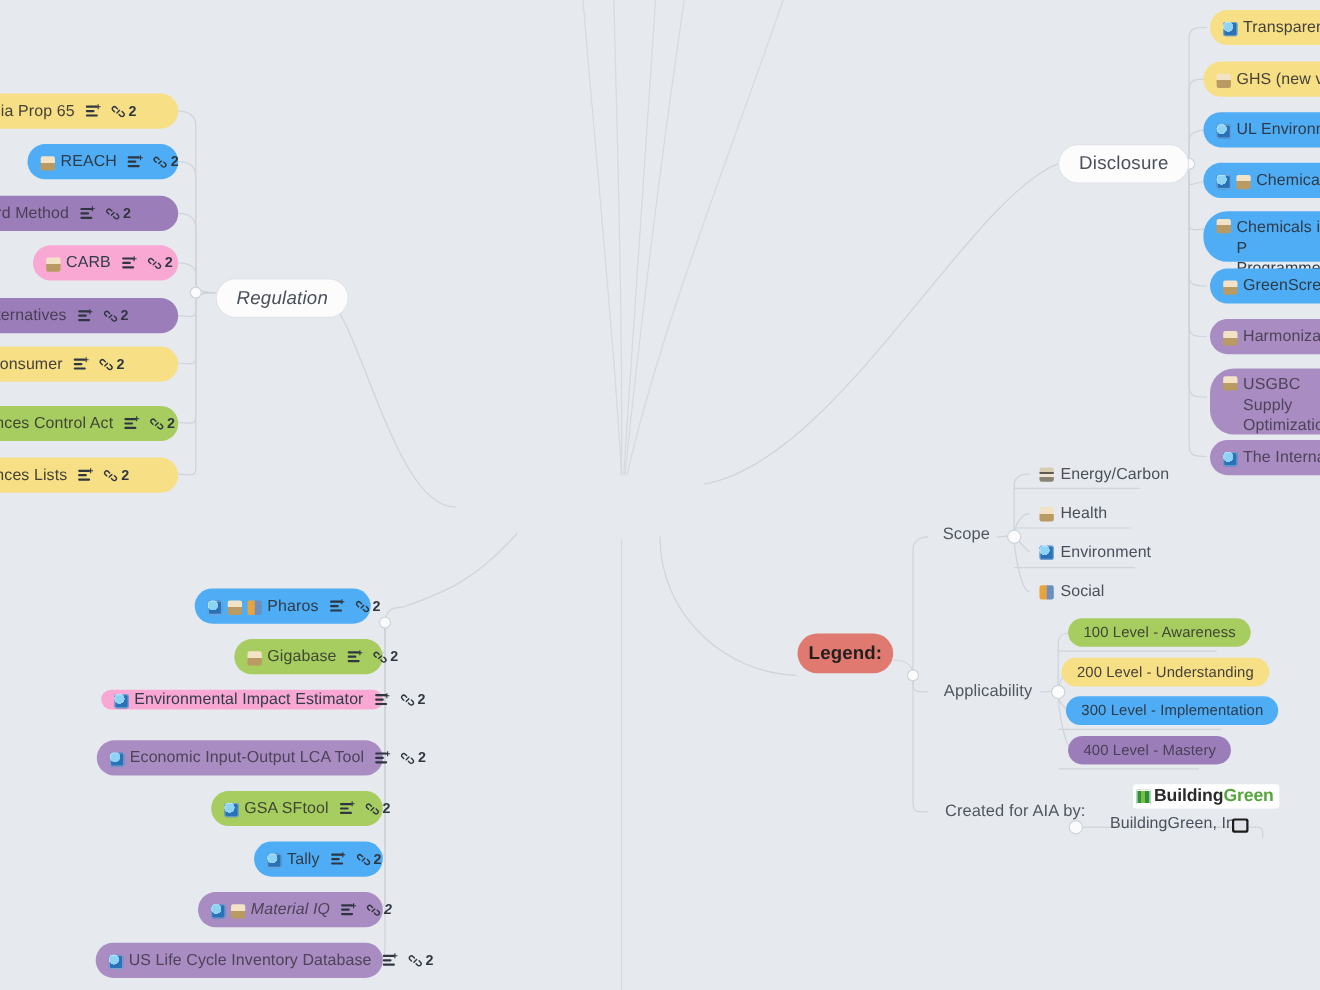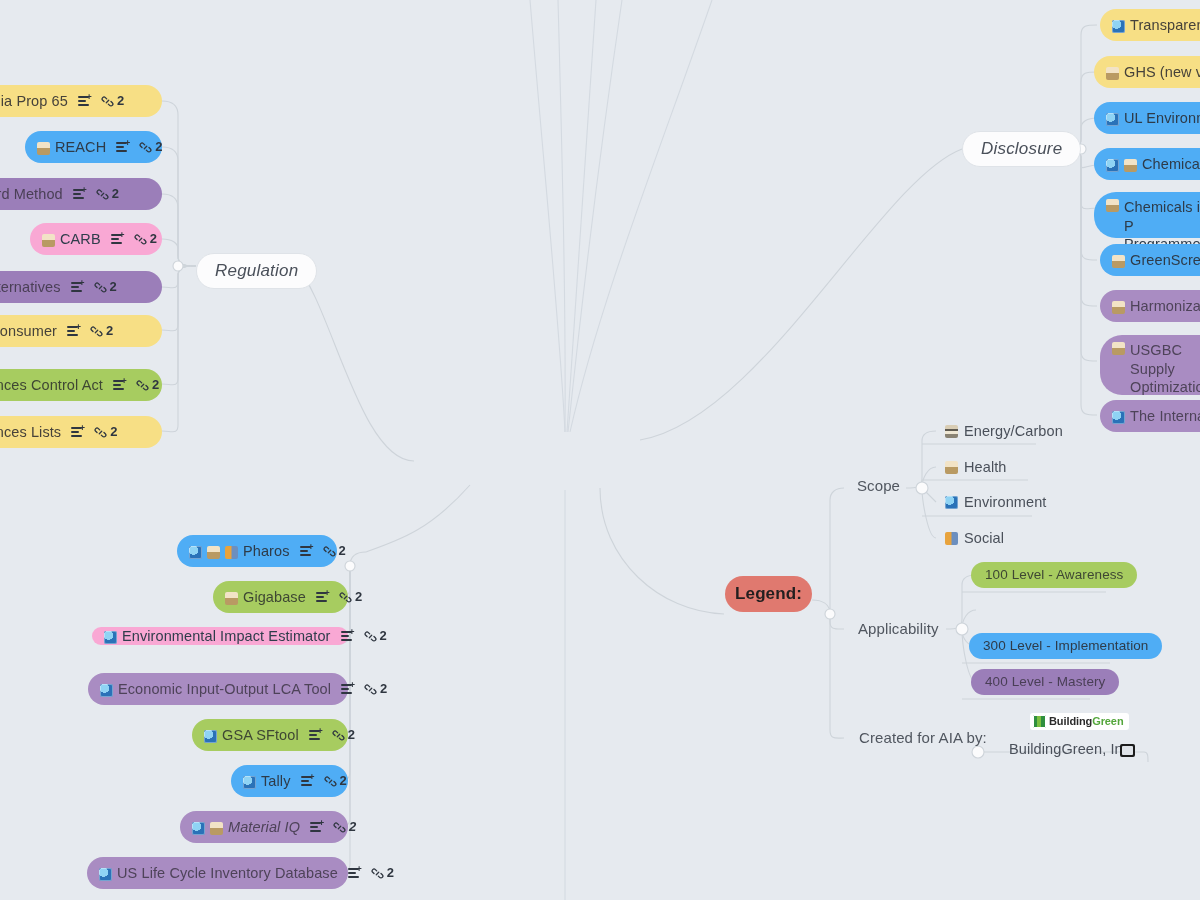--- a/index.html
+++ b/index.html
@@ -72,22 +72,22 @@
   .ic-globe{background:radial-gradient(circle at 35% 32%,#8fd3f4 0 38%,#2a72b8 39% 100%);border-radius:50%;box-shadow:inset 0 0 0 1px rgba(255,255,255,.35);}
   .ic-health{background:linear-gradient(180deg,#f2e3c6 0 45%,#b99a63 46% 100%);border-radius:3px 6px 3px 3px;}
   .ic-social{background:
       linear-gradient(90deg,#e8a33d 0 48%, #6c8fbf 52% 100%);
       border-radius:2px;}
   .ic-energy{background:linear-gradient(180deg,#d9cdb4 0 32%,#5f5a50 33% 46%,#efe7d4 47% 66%,#8a8374 67% 100%);border-radius:2px;}
 
   
   .bg-logo{
     position:absolute;background:#fff;border-radius:3px;
-    display:flex;align-items:flex-start;padding:2px 5px 2px 3px;
-    font-size:11px;font-weight:700;letter-spacing:-.1px;
+    display:flex;align-items:center;padding:2px 5px 2px 3px;
+    font-size:16px;font-weight:700;letter-spacing:-.1px;
   }
   .bg-logo .mark{
     width:13px;height:13px;margin-right:3px;flex:0 0 auto;
     background:linear-gradient(90deg,#2f8f3e 0 30%,#7cbf3f 31% 62%,#2f8f3e 63% 100%);
     border-radius:1px;box-shadow:inset 0 0 0 1px #fff;
   }
   .bg-logo .t1{color:#2b2b2b;}
   .bg-logo .t2{color:#54a63b;}
 
   .img-badge{
@@ -358,21 +358,21 @@
               <path d="M6.5 9.5 L9.5 6.5"></path>
               <path d="M9 11.2 l1.6 1.6a2.3 2.3 0 0 0 3.3-3.3l-1.6-1.6"></path>
               <path d="M7 4.8 L5.4 3.2a2.3 2.3 0 0 0-3.3 3.3l1.6 1.6"></path>
             </g>
           </svg>
         <span>2</span>
       </span>
     </span>
   </div>
 
-  <div class="wnode" style="left:962px;top:131px;font-style:italic;">
+  <div class="wnode" style="left:962px;top:131px;">
     <span>Disclosure</span>
   </div>
 
   <div class="pill c-yellow" style="left:1100px;top:9px;width:130px;height:32px;">
     <span class="ico ic-globe"></span>
     <span class="label">Transparency R</span>
   </div>
   <div class="pill c-yellow" style="left:1094px;top:56px;width:136px;height:32px;">
     <span class="ico ic-health"></span>
     <span class="label">GHS (new vers</span>
@@ -621,20 +621,23 @@
     <span class="ico ic-social"></span>
     <span>Social</span>
   </div>
 
   <div class="plain big" style="left:858px;top:620px;">
     <span>Applicability</span>
   </div>
 
   <div class="pill c-green" style="left:971px;top:562px;height:26px;font-size:13.5px;padding:0 14px;">
     <span class="label">100 Level - Awareness</span>
+  </div>
+  <div class="pill c-yellow" style="left:965px;top:598px;height:26px;font-size:13.5px;padding:0 14px;">
+    <span class="label">200 Level - Understanding</span>
   </div>
   <div class="pill c-blue" style="left:969px;top:633px;height:26px;font-size:13.5px;padding:0 14px;">
     <span class="label">300 Level - Implementation</span>
   </div>
   <div class="pill c-purple" style="left:971px;top:669px;height:26px;font-size:13.5px;padding:0 14px;">
     <span class="label">400 Level - Mastery</span>
   </div>
 
   <div class="plain big" style="left:859px;top:729px;">
     <span>Created for AIA by:</span>

